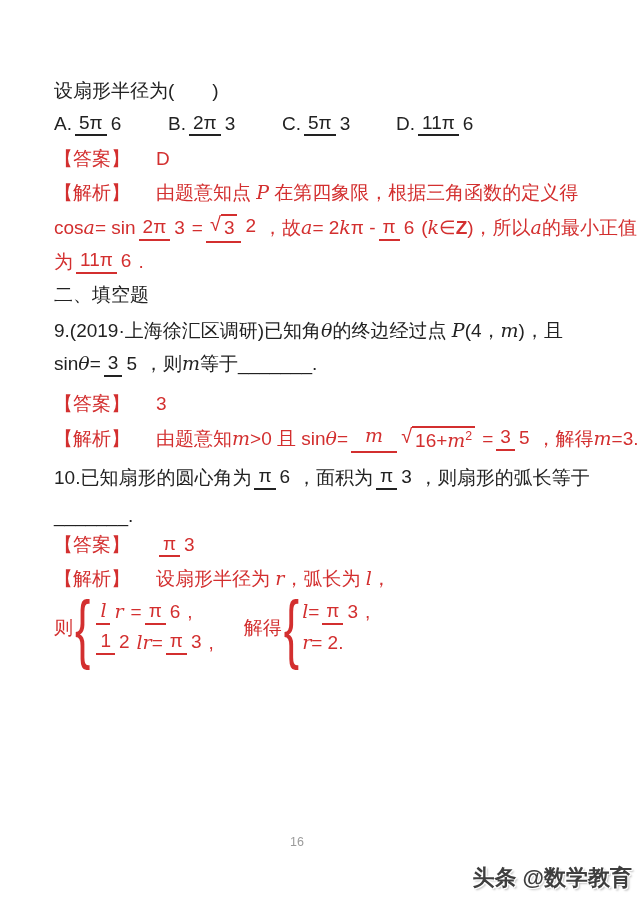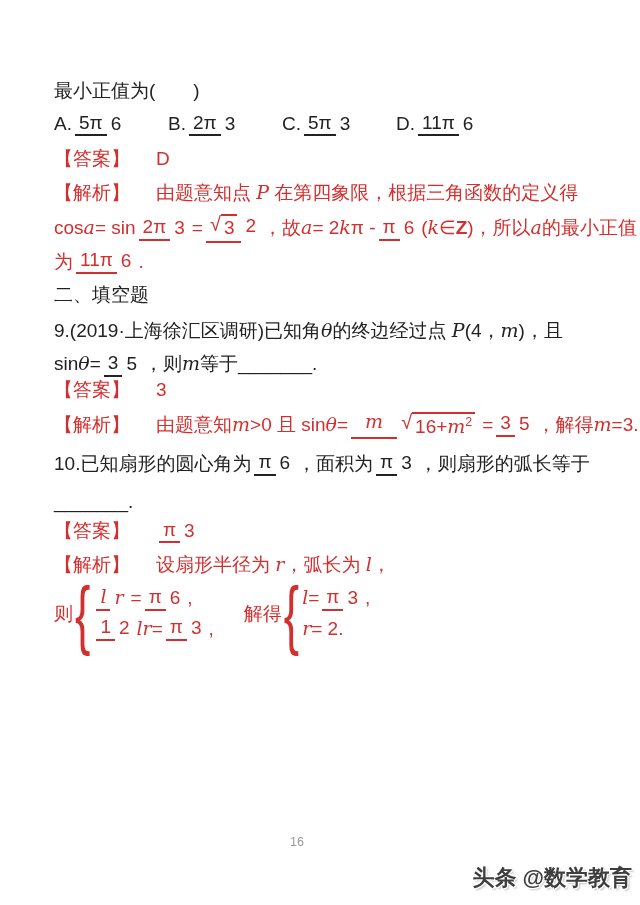--- a/index.html
+++ b/index.html
@@ -43,21 +43,21 @@
                font-size:12.5px;color:#9b9b9b;}
   .watermark{position:absolute;right:8px;bottom:12px;font-size:22px;font-weight:700;color:#3e3e3e;
              text-shadow:-1px -1px 0 #fff,1px -1px 0 #fff,-1px 1px 0 #fff,1px 1px 0 #fff,2px 2px 2px rgba(0,0,0,.25);}
 </style>
 </head>
 <body>
 
 <div class="content">
 
   <div class="line">
-    <span>最小正值为(　　)</span>
+    <span>设扇形半径为(　　)</span>
   </div>
 
   <div class="options-row">
     <span class="option">
       <span>A.</span>
         <span class="frac">
           <span class="num">5π</span>
           <span class="den">6</span>
         </span>
     </span>
@@ -136,21 +136,21 @@
   </div>
 
   <div class="line" style="margin-bottom:10px;">
     <span>二、填空题</span>
   </div>
 
   <div class="line" style="">
     <span>9.(2019·上海徐汇区调研)已知角</span><i class="v">θ</i><span>的终边经过点 </span><i class="v">P</i><span>(4，</span><i class="v">m</i><span>)，且</span>
   </div>
 
-  <div class="line math" style="margin-bottom:0;">
+  <div class="line math" style="margin-bottom:14px;">
     <span>sin </span>
       <i class="v">θ</i>
       <span>=</span>
     <span class="frac">
         <span class="num">3</span>
         <span class="den">5</span>
       </span>
     <span>，则 </span>
       <i class="v">m</i>
       <span> 等于</span>

